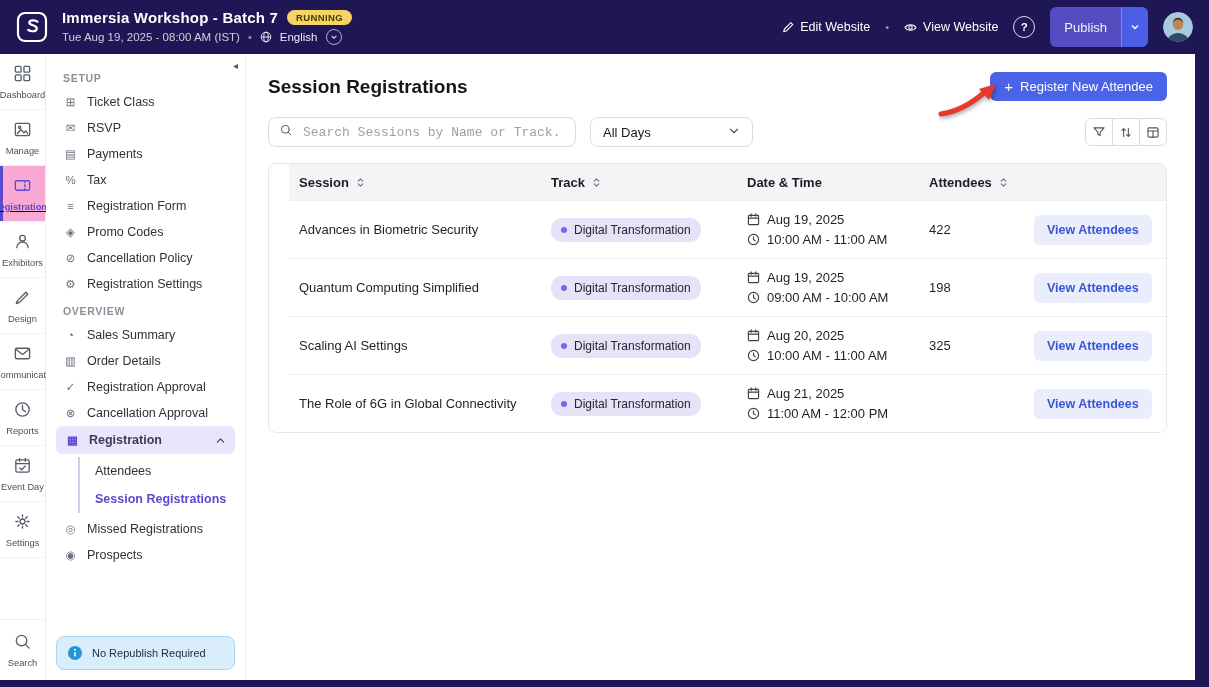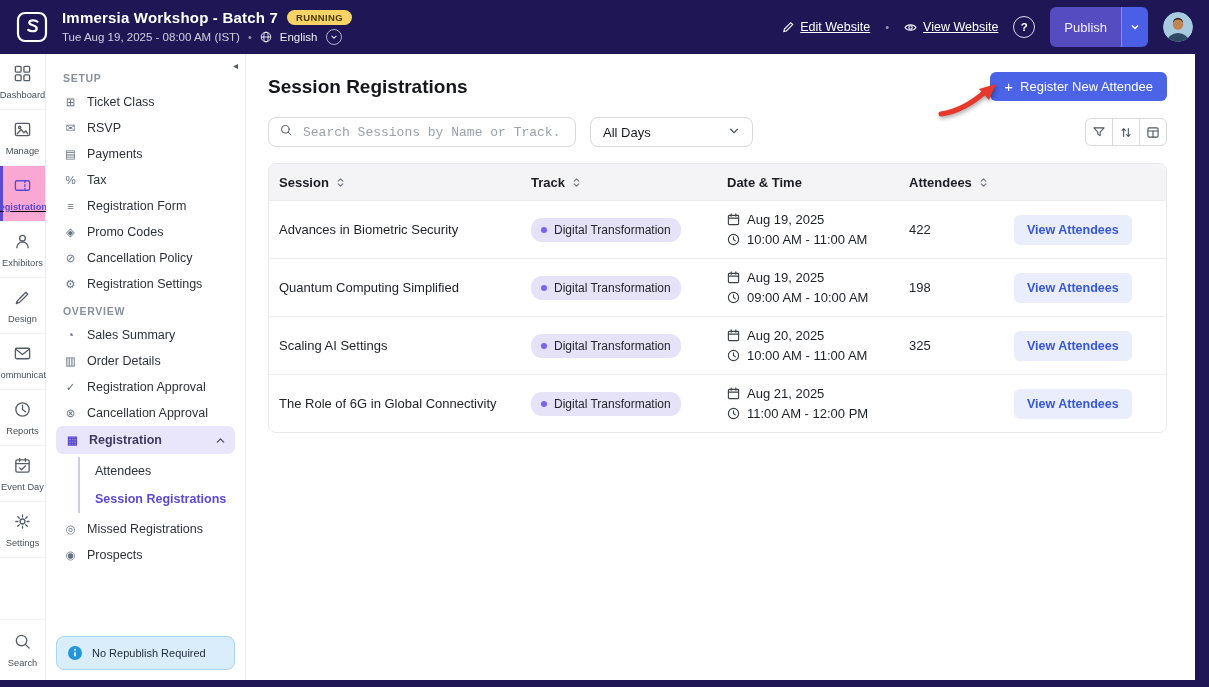--- a/index.html
+++ b/index.html
@@ -11,21 +11,21 @@
   .logo{width:32px;height:32px;flex:0 0 auto;}
   .title-wrap{display:flex;flex-direction:column;gap:3px;}
   .title-row{display:flex;align-items:center;gap:9px;}
   .event-title{font-size:15px;font-weight:700;letter-spacing:.2px;}
   .badge{background:#f5d365;color:#4a3a00;font-size:9.5px;font-weight:700;padding:2px 9px;border-radius:9px;letter-spacing:.4px;}
   .subtitle-row{display:flex;align-items:center;gap:8px;font-size:11.5px;color:rgba(255,255,255,.78);}
   .subtitle-row .lang{color:rgba(255,255,255,.92);}
   .sep{color:rgba(255,255,255,.55);font-size:11px;}
   .circ{width:14px;height:14px;border:1px solid rgba(255,255,255,.65);border-radius:50%;display:flex;align-items:center;justify-content:center;}
   .h-right{margin-left:auto;display:flex;align-items:center;gap:15px;}
-  .hlink{display:flex;align-items:center;gap:6px;font-size:12.5px;color:#fff;cursor:pointer;text-decoration:underline;}
+  .hlink{display:flex;align-items:center;gap:6px;font-size:12.5px;color:#fff;cursor:pointer;}
   .help-circle{width:20px;height:20px;border:1.5px solid rgba(255,255,255,.85);border-radius:50%;display:flex;align-items:center;justify-content:center;font-size:11.5px;font-weight:700;}
   .publish-split{display:flex;border-radius:6px;overflow:hidden;height:40px;}
   .pub-main{background:#554cc2;color:rgba(255,255,255,.92);font-size:13px;display:flex;align-items:center;padding:0 14px;cursor:pointer;}
   .pub-caret{background:#4a5fe6;width:26px;display:flex;align-items:center;justify-content:center;border-left:1px solid rgba(255,255,255,.28);cursor:pointer;}
   .avatar{width:30px;height:30px;border-radius:50%;overflow:hidden;flex:0 0 auto;}
   .tiny-ic{display:flex;align-items:center;}
 
   
   .body-row{position:absolute;top:54px;left:0;width:1195px;height:626px;display:flex;background:#fff;}
 
@@ -68,21 +68,21 @@
   .search-box input{border:none;outline:none;flex:1;font-family:Liberation Mono, monospace;font-size:13px;color:#c2410c;background:transparent;}
   .search-box input::placeholder{color:#9aa1ab;}
   .select-box{width:163px;height:30px;border:1px solid #d9dade;border-radius:8px;display:flex;align-items:center;justify-content:space-between;padding:0 12px;box-sizing:border-box;font-size:13px;color:#191b1f;cursor:pointer;}
   .fspacer{flex:1;}
   .icon-group{display:flex;}
   .icon-btn{width:28px;height:28px;border:1px solid #d9dade;background:#fff;display:flex;align-items:center;justify-content:center;cursor:pointer;margin-left:-1px;}
   .icon-btn:first-child{border-radius:6px 0 0 6px;margin-left:0;}
   .icon-btn:last-child{border-radius:0 6px 6px 0;}
   .icon-btn svg,.search-box svg,.select-box svg{fill:none;stroke:#4e555e;stroke-width:1.4;stroke-linecap:round;stroke-linejoin:round;}
 
-  .table{margin-top:16px;border:1px solid #e8e8ec;border-radius:8px;overflow:hidden;}
+  .table{margin-top:16px;border:1px solid #e8e8ec;border-radius:8px;overflow:hidden;padding-left:20px;}
   .trow{display:grid;grid-template-columns:252px 196px 182px 100px 1fr;align-items:center;}
   .thead{background:#f4f4f7;height:36px;}
   .th{display:flex;align-items:center;gap:6px;padding:0 10px;font-size:13px;font-weight:700;color:#1b1d22;cursor:pointer;}
   .th.nosort{cursor:default;}
   .th svg{fill:none;stroke:#6f7680;stroke-width:1.3;stroke-linecap:round;stroke-linejoin:round;}
   .tbody-row{height:57px;border-top:1px solid #ededf1;background:#fff;}
   .td{padding:0 10px;font-size:13px;color:#1d2025;}
   .pill{display:inline-flex;align-items:center;gap:7px;background:#e6e2f8;border-radius:11px;padding:5px 10px;font-size:12px;color:#24262b;font-weight:500;}
   .pill .dot{width:6px;height:6px;border-radius:50%;background:#7a63ee;}
   .dt{display:flex;flex-direction:column;gap:5px;}

